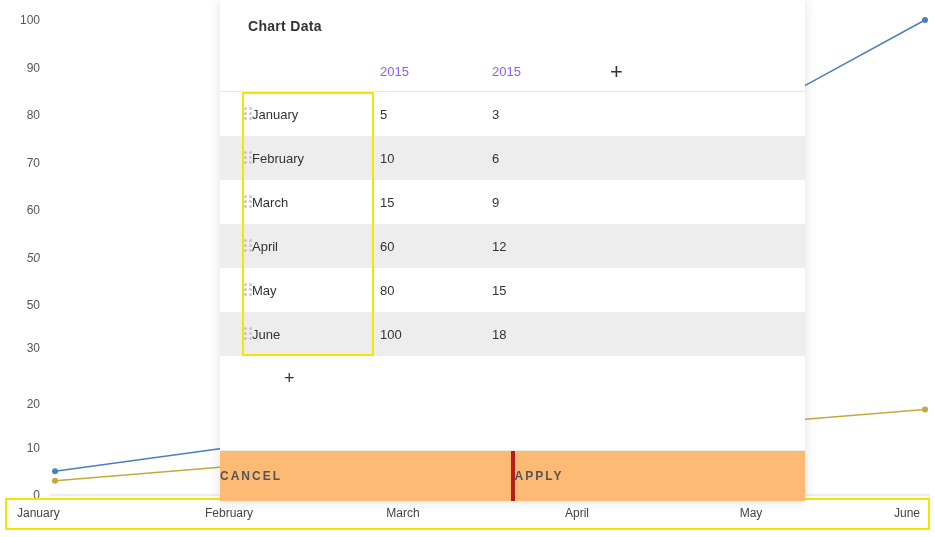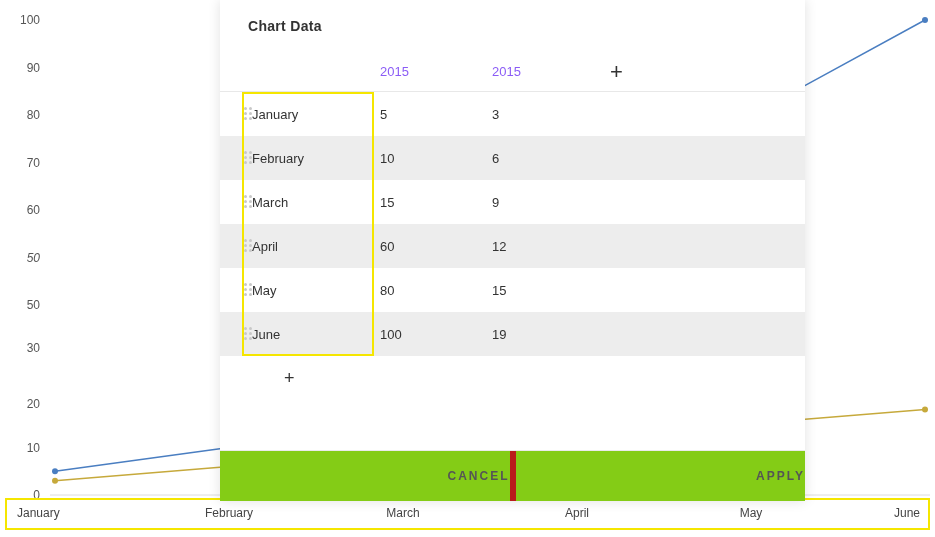--- a/index.html
+++ b/index.html
@@ -33,22 +33,22 @@
   .handle-dots span { background: #c8c8c8; border-radius: 50%; }
   .col-month { padding-left: 4px; }
   .col-val { }
   .row-add { height: 44px; display: flex; align-items: center; }
   .row-add .plus { margin-left: 64px; font-size: 18px; color: #333; }
 
   
   .month-col-highlight { position: absolute; border: 2px solid #f5e600; pointer-events: none; }
 
   .dialog-footer { display: flex; border-top: 1px solid #eaeaea; margin-top: 50px; }
-  .dialog-footer .btn { flex: 1; text-align: right; padding: 18px 0; font-size: 12px; letter-spacing: 2px; font-weight: 600; color: #555; background: #84cc16; cursor: pointer; }
-  .dialog-footer .btn + .btn { border-left: 6px solid #b91c1c; }
+  .dialog-footer .btn { flex: 1; text-align: left; padding: 18px 0; font-size: 12px; letter-spacing: 2px; font-weight: 600; color: #555; background: #fdba74; cursor: pointer; }
+  .dialog-footer .btn + .btn { border-left: 4px solid #b91c1c; }
 
   .col-pad-left { padding-left: 28px; }
 </style>
 </head>
 <body>
 
 <div class="stage">
 
   <div class="chart-wrap">
     <svg id="chart-svg" class="chart-svg" width="935" height="505">
@@ -191,21 +191,21 @@
                 <span></span>
                 <span></span>
                 <span></span>
                 <span></span>
                 <span></span>
                 <span></span>
               </div>
             </div>
             <div class="col-month">June</div>
             <div class="col-val">100</div>
-            <div class="col-val">19</div>
+            <div class="col-val">18</div>
             <div></div>
           </div>
         </div>
       <div class="row-add">
         <span class="plus">+</span>
       </div>
 
       <div class="month-col-highlight" id="month-highlight" style="left: 22px; top: 40px; width: 132px; height: 264px;"></div>
     </div>
 

